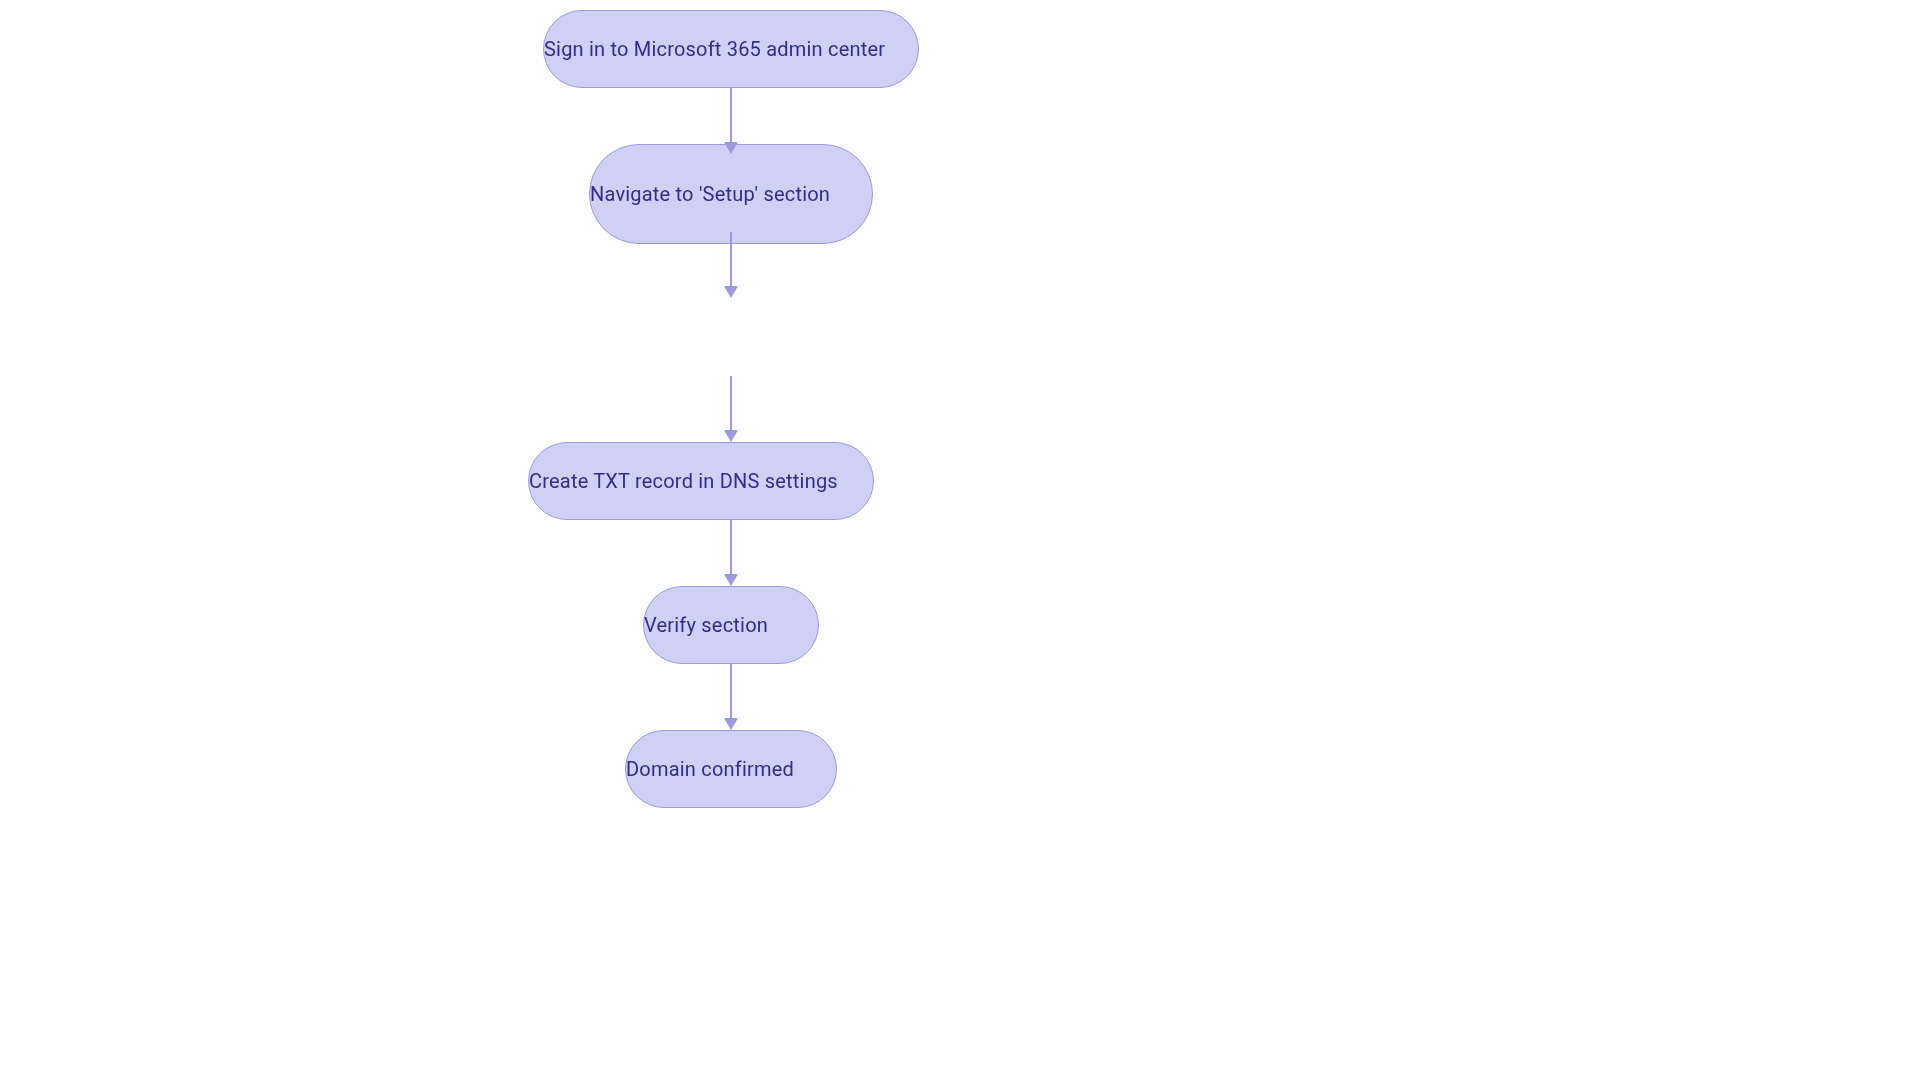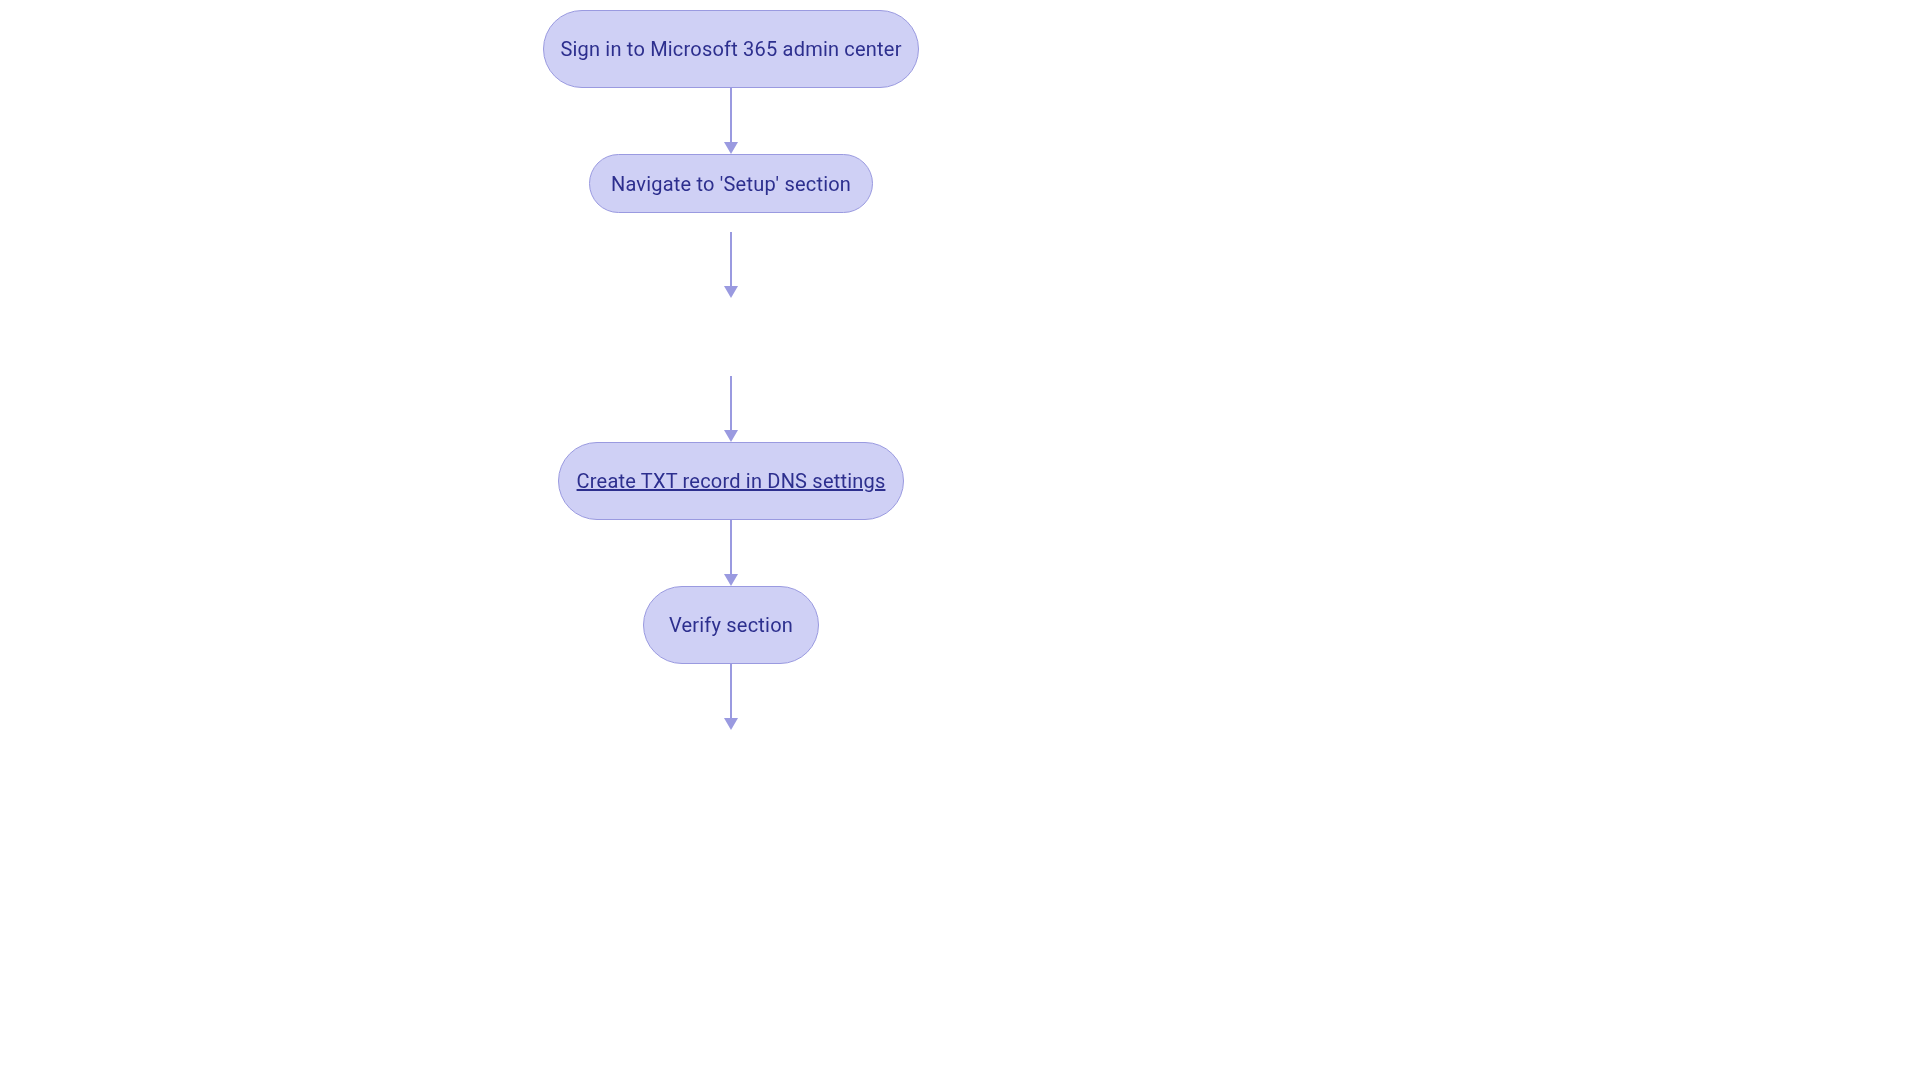--- a/index.html
+++ b/index.html
@@ -13,21 +13,21 @@
   }
   .canvas {
     position: relative;
     width: 1920px;
     height: 1080px;
   }
   .node {
     position: absolute;
     display: flex;
     align-items: center;
-    justify-content: center;
+    justify-content: flex-start;
     background: #cfd0f5;
     border: 1.5px solid #9a9ae0;
     border-radius: 999px;
     color: #2d2f8e;
     font-size: 20px;
     font-weight: 400;
     box-sizing: border-box;
     transform: translateX(-50%);
     white-space: nowrap;
     letter-spacing: 0.2px;
@@ -50,33 +50,36 @@
 </style>
 </head>
 <body>
 
 <div class="canvas">
 
   <div class="node" style="left:731px; top:10px;  width:376px; height:78px;">
     <span>Sign in to Microsoft 365 admin center</span>
   </div>
 
-  <div class="node" style="left:731px; top:154px; width:284px; height:59px;">
+  <div class="node" style="left:731px; top:144px; width:284px; height:100px;">
     <span>Navigate to 'Setup' section</span>
   </div>
 
 
-  <div class="node" style="left:731px; top:442px; width:346px; height:78px;text-decoration:underline;">
+  <div class="node" style="left:701px; top:442px; width:346px; height:78px;">
     <span>Create TXT record in DNS settings</span>
   </div>
 
   <div class="node" style="left:731px; top:586px; width:176px; height:78px;">
     <span>Verify section</span>
   </div>
 
+  <div class="node" style="left:731px; top:730px; width:212px; height:78px;">
+    <span>Domain confirmed</span>
+  </div>
 
   <div class="arrow-line" style="left:731px; top:88px;  height:54px;"></div>
   <div class="arrow-head" style="left:731px; top:142px;"></div>
 
   <div class="arrow-line" style="left:731px; top:232px; height:54px;"></div>
   <div class="arrow-head" style="left:731px; top:286px;"></div>
 
   <div class="arrow-line" style="left:731px; top:376px; height:54px;"></div>
   <div class="arrow-head" style="left:731px; top:430px;"></div>
 

